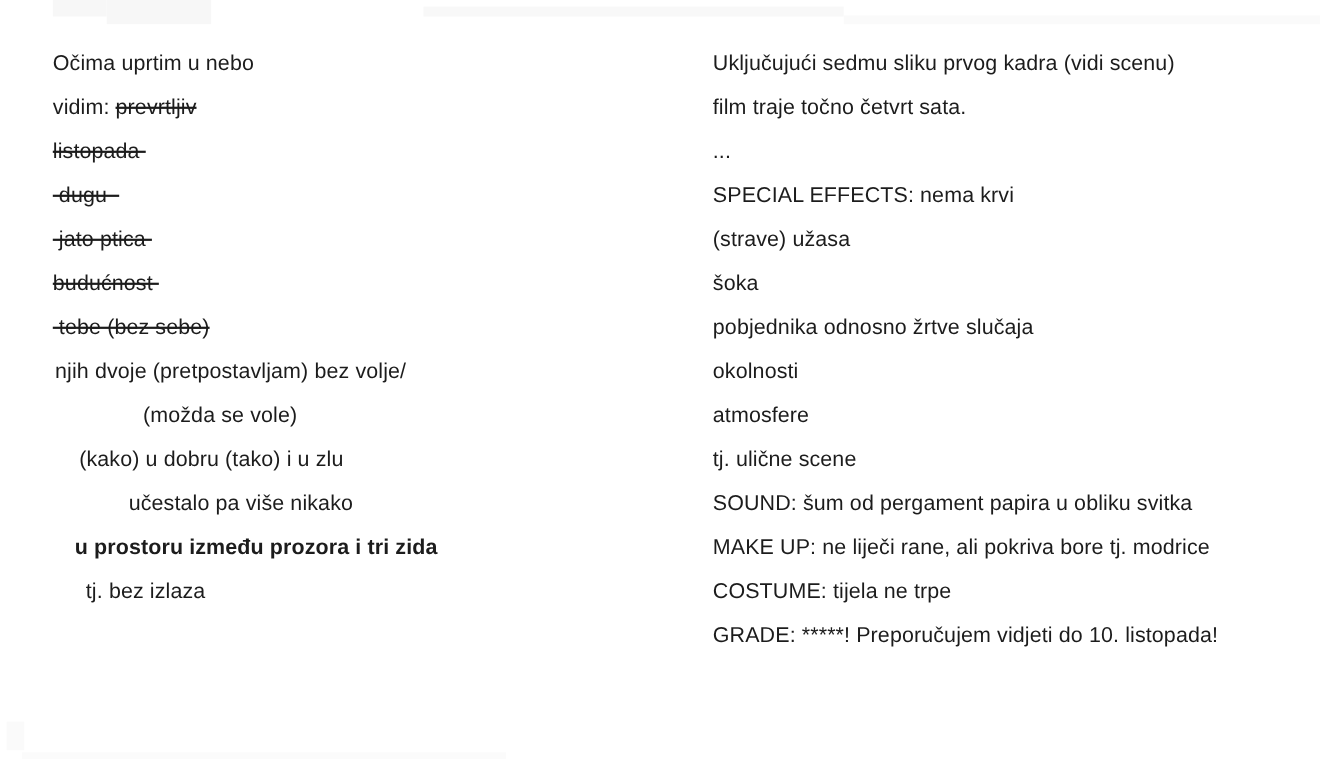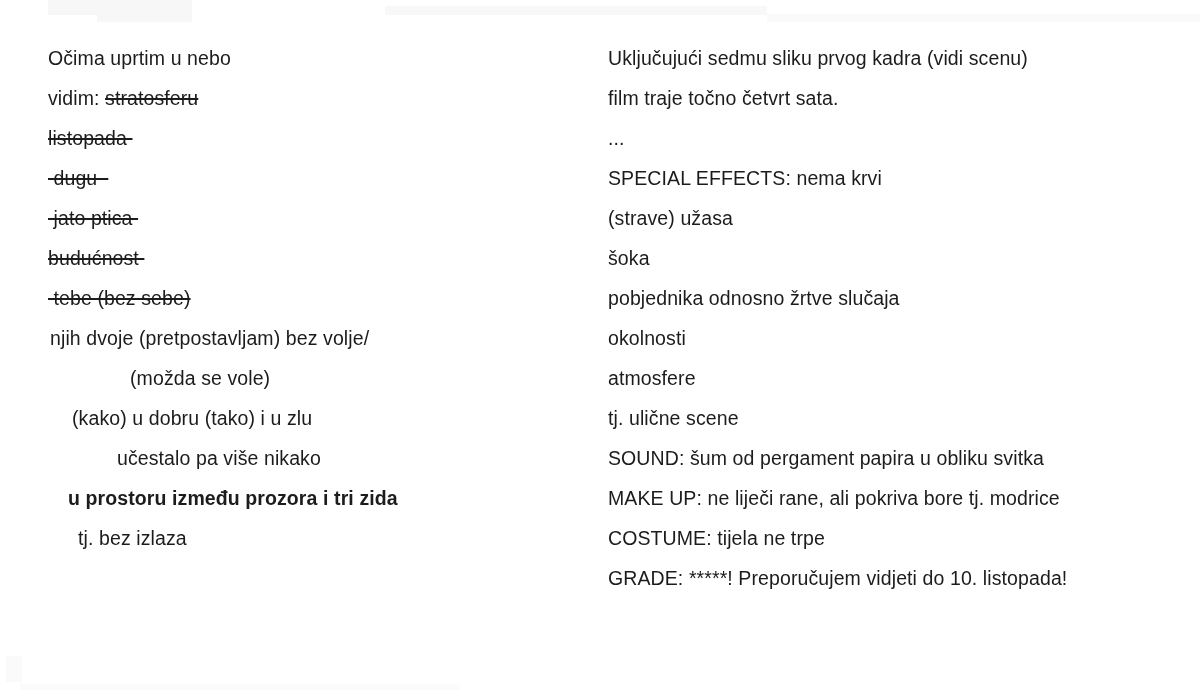--- a/index.html
+++ b/index.html
@@ -13,21 +13,21 @@
     height: 690px;
     background: #ffffff;
     overflow: hidden;
     font-family: "Liberation Sans", sans-serif;
   }
   .column {
     position: absolute;
     top: 38px;
   }
   .column.left  { left: 48px;  width: 560px; }
-  .column.right { left: 608px; width: 552px; }
+  .column.right { left: 648px; width: 552px; }
   .line {
     height: 40px;
     line-height: 40px;
     font-size: 19.5px;
     color: #1c1c1c;
     white-space: pre;
     letter-spacing: 0.1px;
   }
   .seg { }
   .strike {
@@ -45,21 +45,21 @@
   <div id="artifacts">
       <div class="artifact" style="left: 48px; top: 0px; width: 49px; height: 15px; background: rgb(247, 247, 247);"></div>
       <div class="artifact" style="left: 97px; top: 0px; width: 95px; height: 22px; background: rgb(247, 247, 247);"></div>
       <div class="artifact" style="left: 385px; top: 6px; width: 382px; height: 9px; background: rgb(248, 248, 248);"></div>
       <div class="artifact" style="left: 767px; top: 14px; width: 433px; height: 8px; background: rgb(250, 250, 250);"></div>
       <div class="artifact" style="left: 6px; top: 656px; width: 16px; height: 26px; background: rgb(250, 250, 250);"></div>
       <div class="artifact" style="left: 20px; top: 684px; width: 440px; height: 6px; background: rgb(251, 251, 251);"></div>
     </div>
   <div class="column left" id="col-left">
       <div class="line" style="padding-left: 0px;"><span class="seg">Očima uprtim u nebo</span></div>
-      <div class="line" style="padding-left: 0px;"><span class="seg">vidim: </span><span class="seg strike">stratosferu</span></div>
+      <div class="line" style="padding-left: 0px;"><span class="seg">vidim: </span><span class="seg strike">prevrtljiv</span></div>
       <div class="line"><span class="seg strike">listopada </span></div>
       <div class="line"><span class="seg strike"> dugu  </span></div>
       <div class="line"><span class="seg strike"> jato ptica </span></div>
       <div class="line"><span class="seg strike">budućnost </span></div>
       <div class="line"><span class="seg strike"> tebe (bez sebe)</span></div>
       <div class="line" style="padding-left: 2px;"><span class="seg">njih dvoje (pretpostavljam) bez volje/</span></div>
       <div class="line" style="padding-left: 82px;"><span class="seg">(možda se vole)</span></div>
       <div class="line" style="padding-left: 24px;"><span class="seg">(kako) u dobru (tako) i u zlu</span></div>
       <div class="line" style="padding-left: 69px;"><span class="seg">učestalo pa više nikako</span></div>
       <div class="line" style="padding-left: 20px; font-weight: bold;"><span class="seg">u prostoru između prozora i tri zida</span></div>

